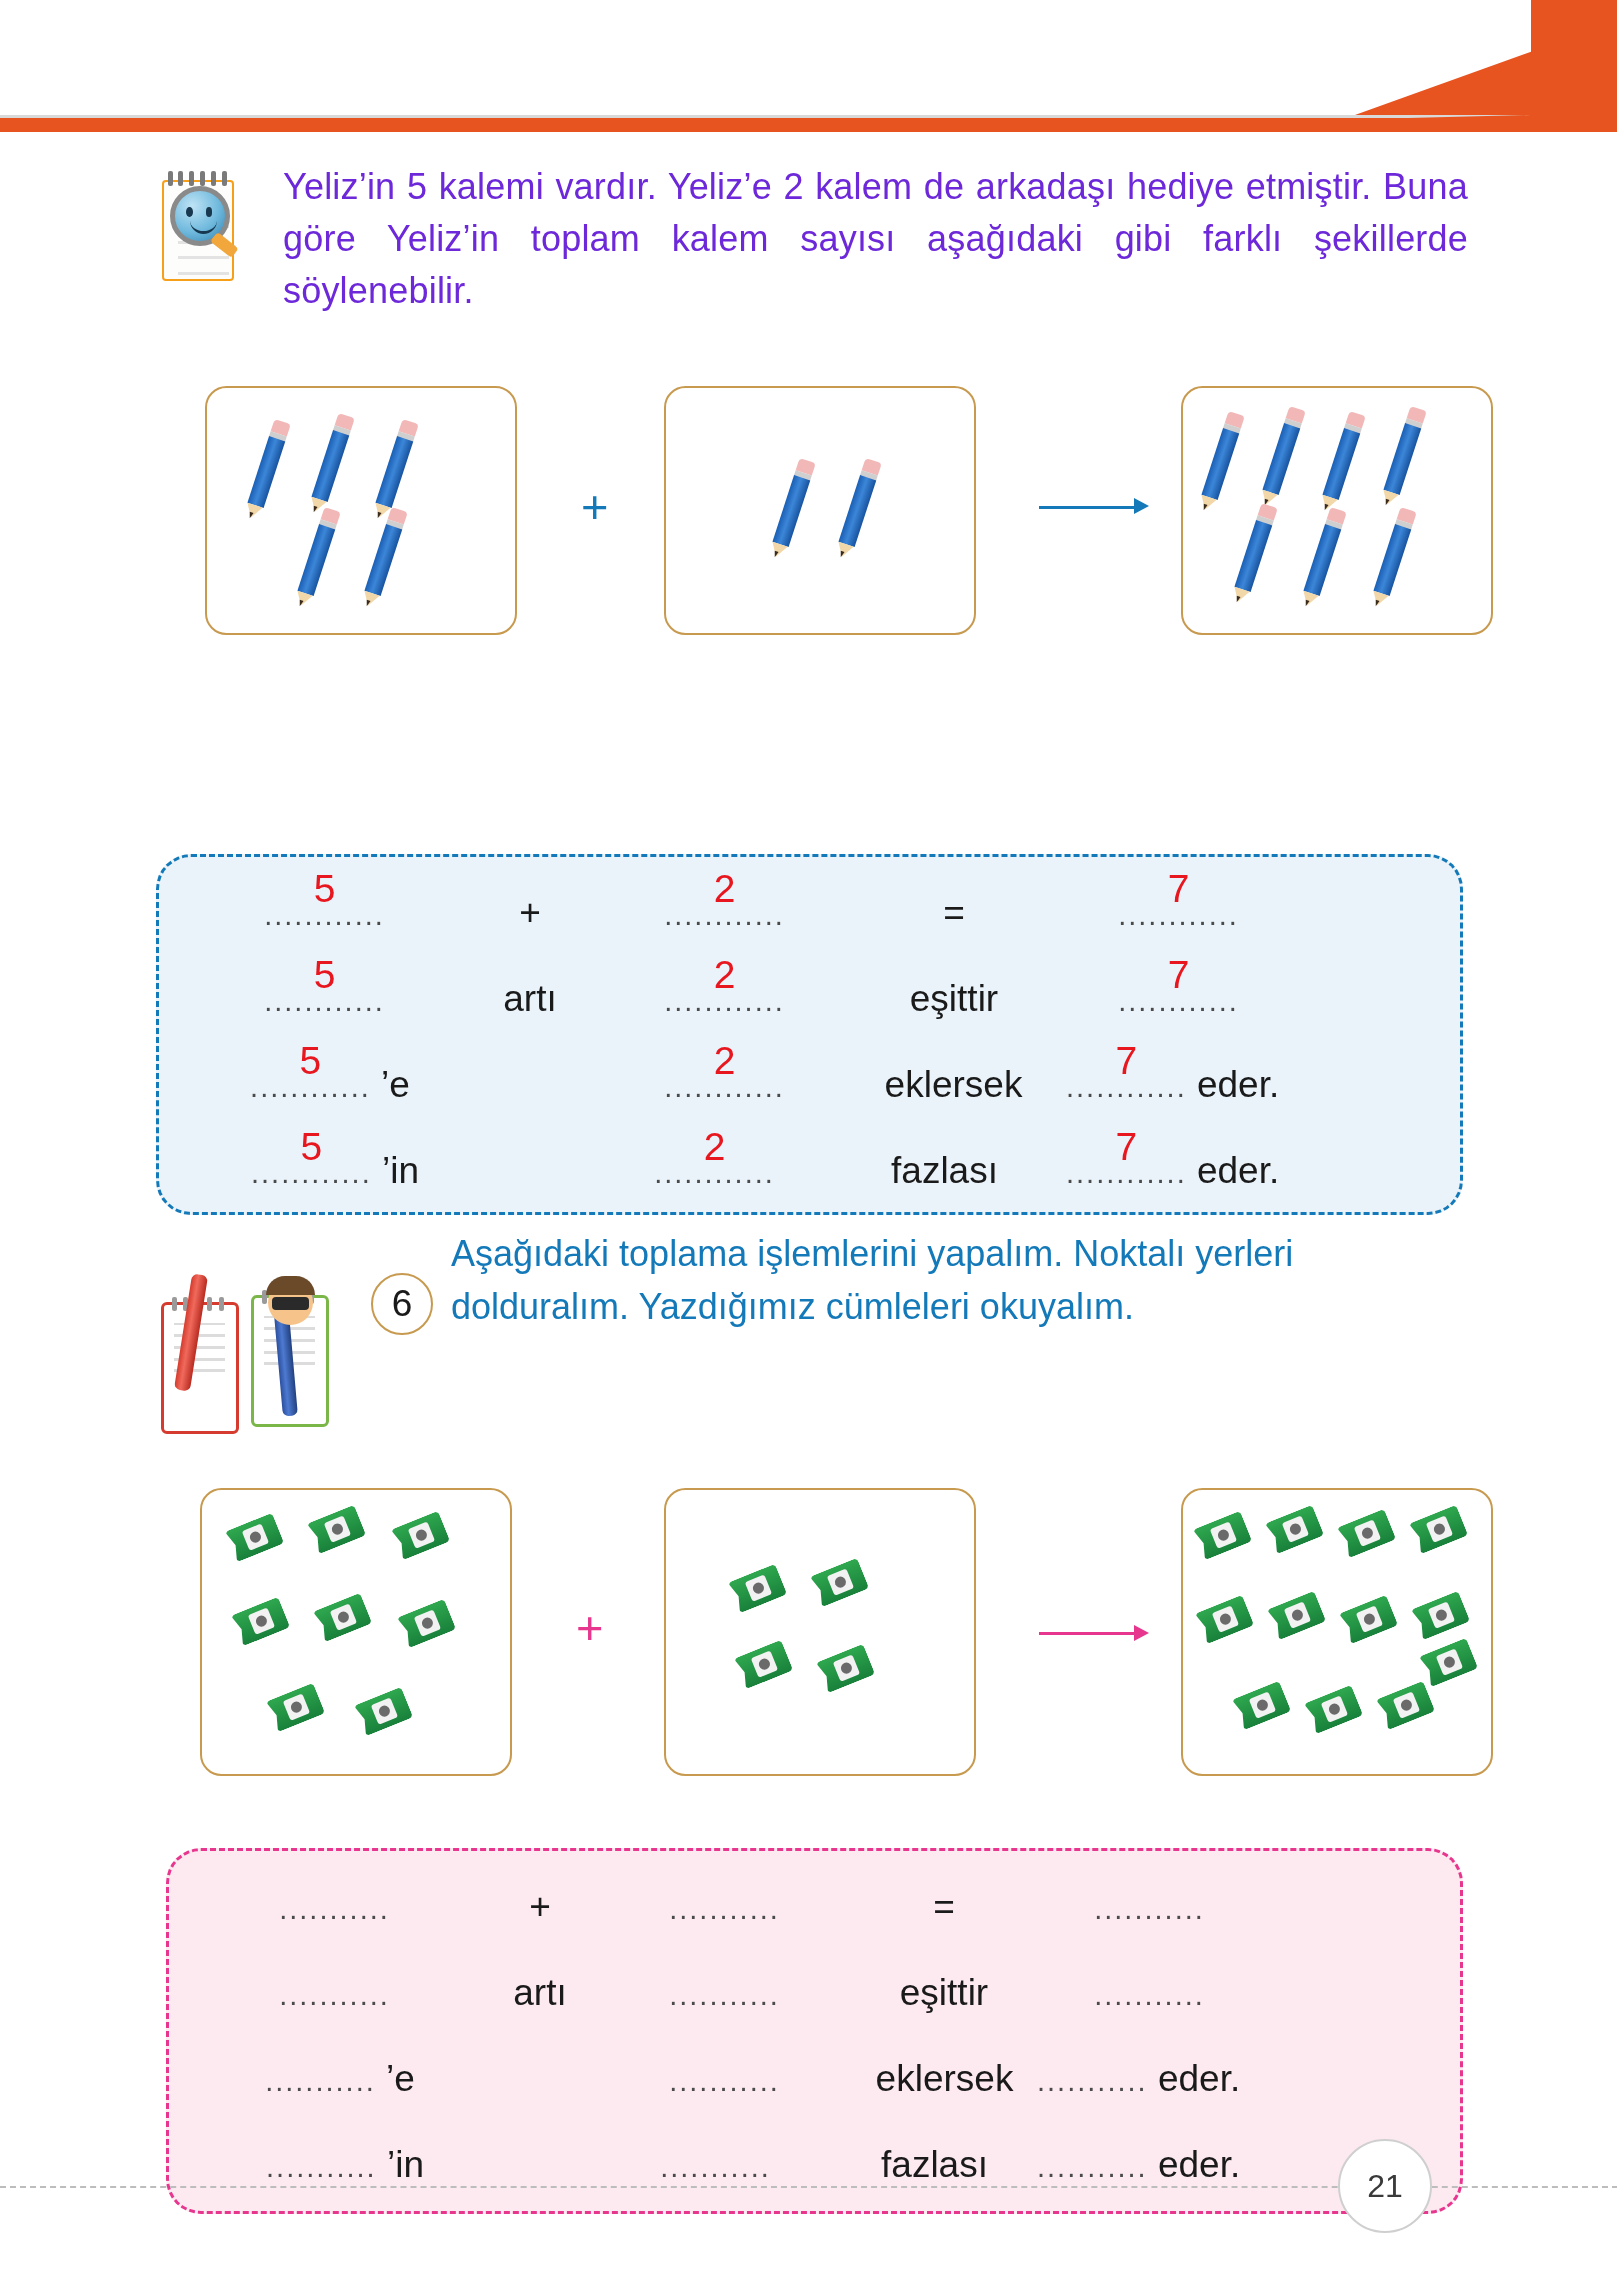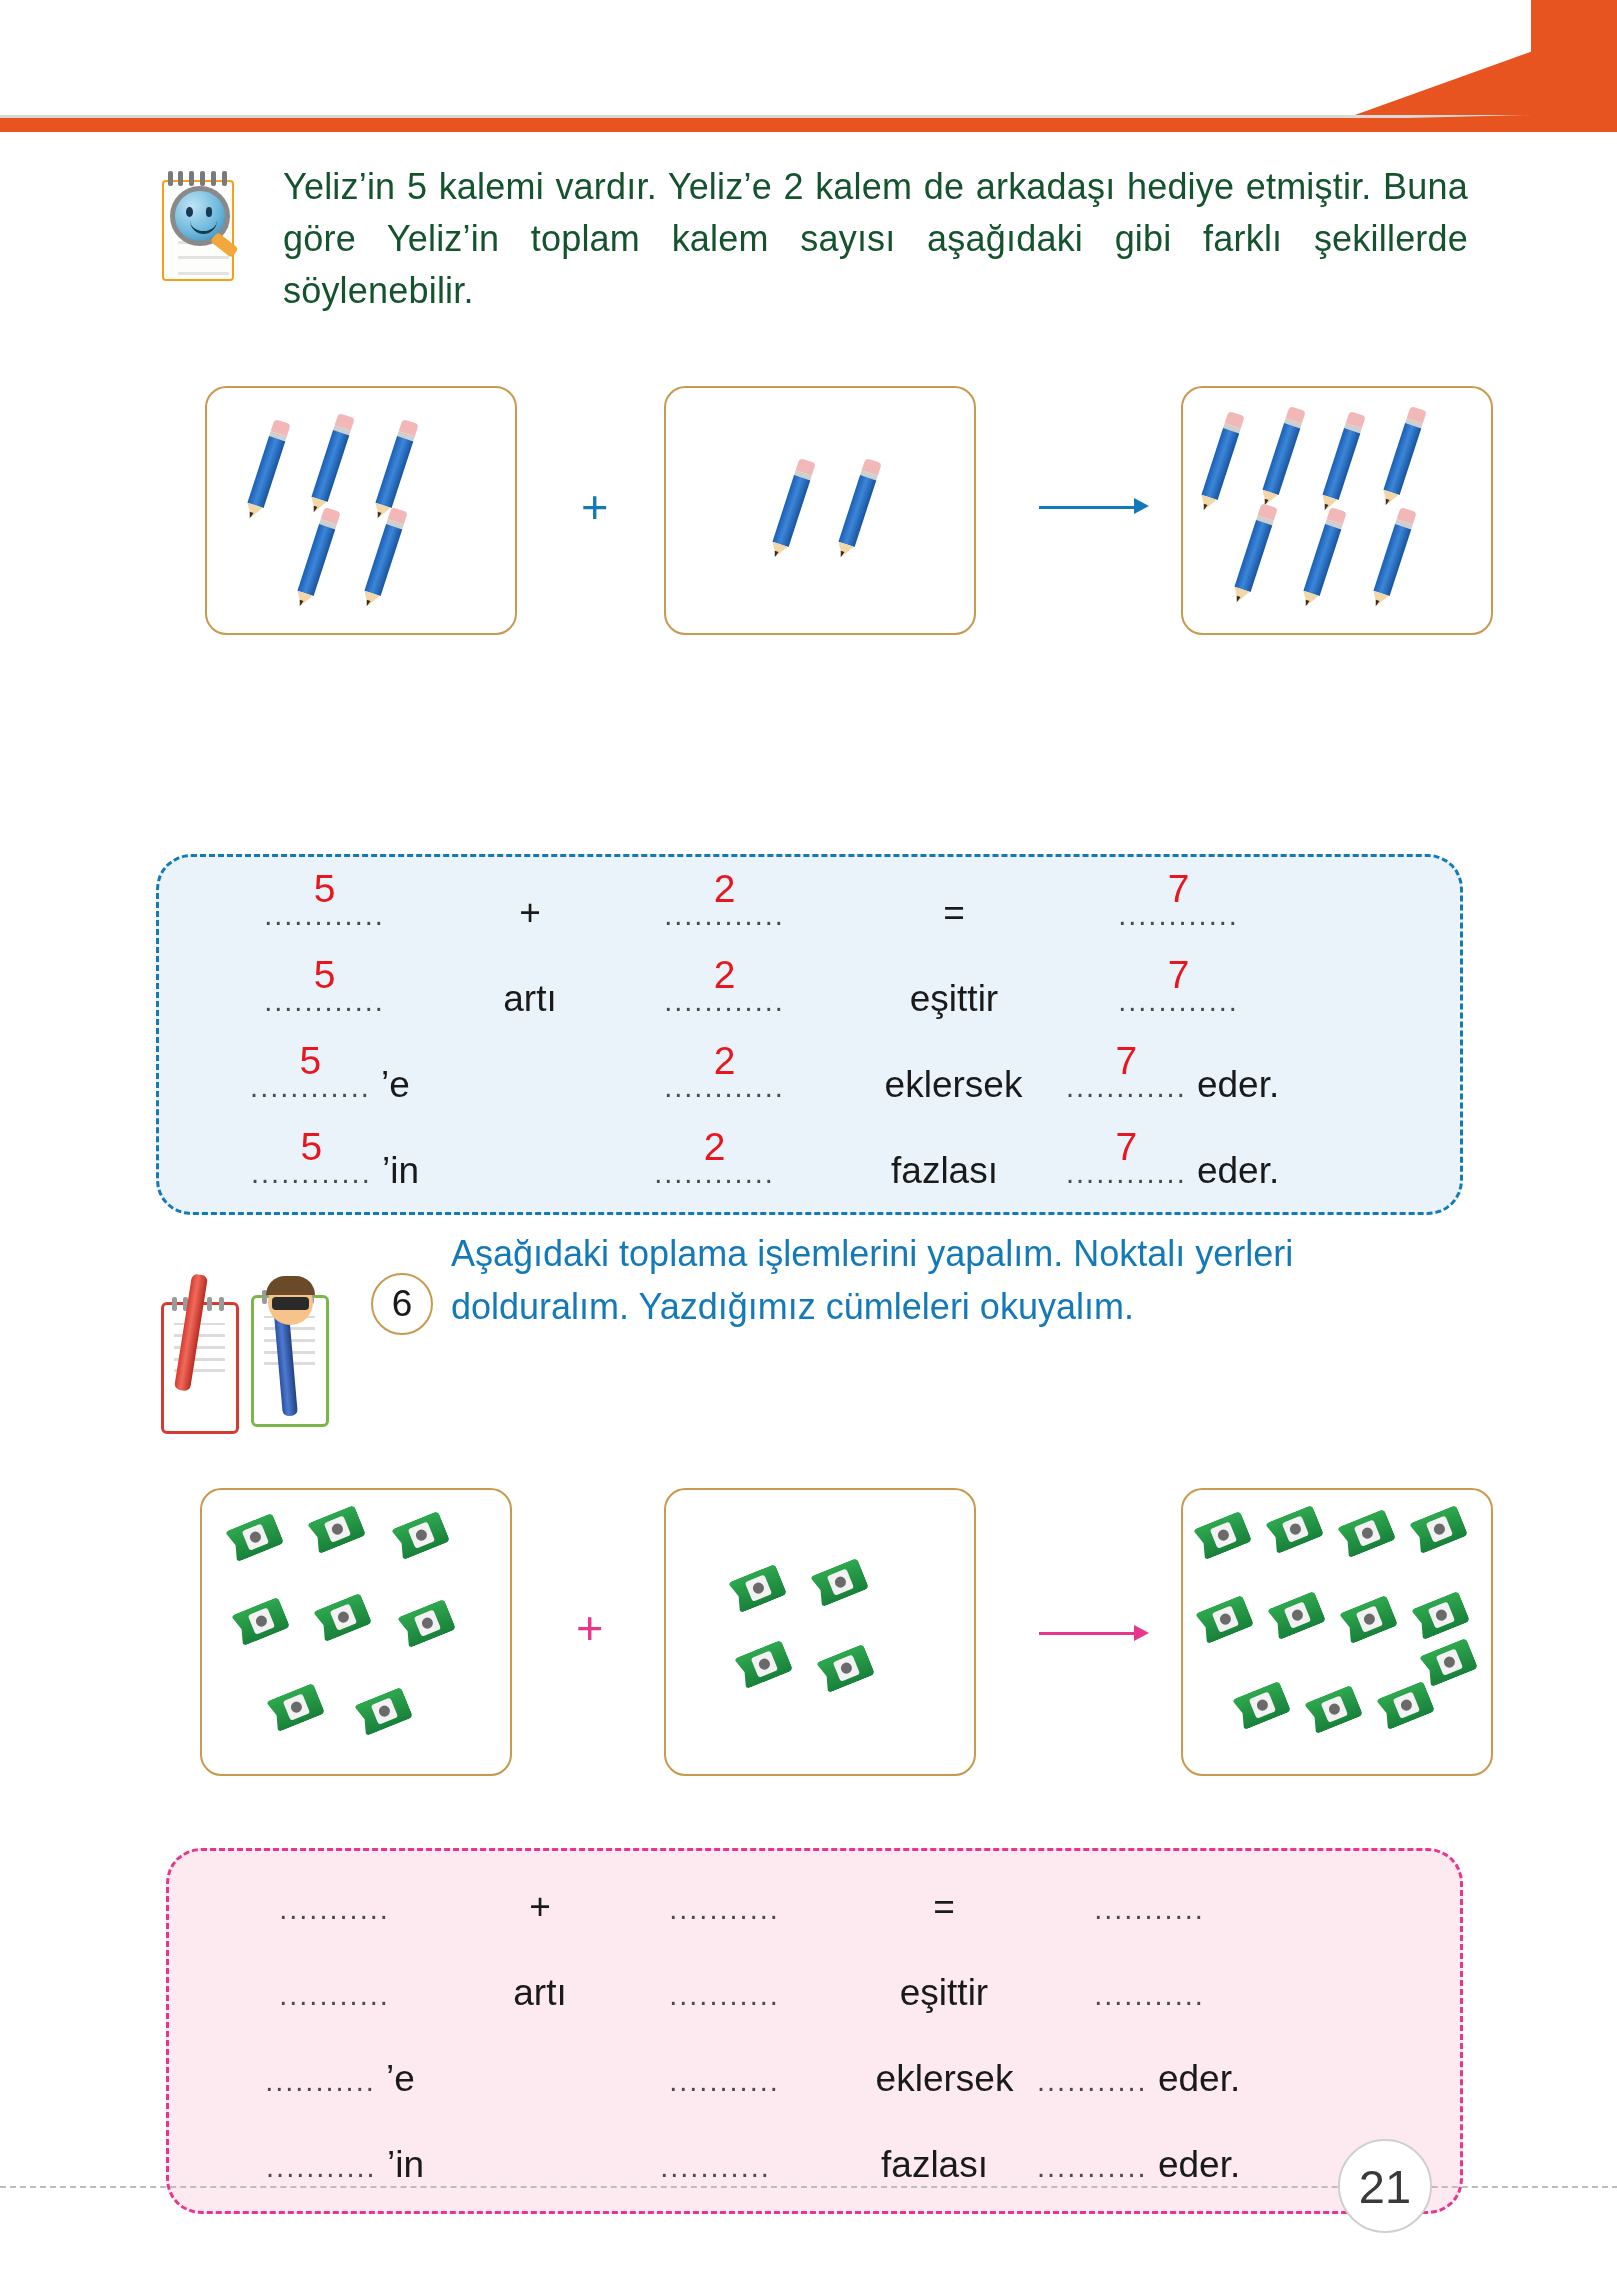--- a/index.html
+++ b/index.html
@@ -122,21 +122,21 @@
     border-radius: 50%;
   }
 
   .intro-text {
     position: absolute;
     left: 127px;
     top: 0;
     width: 1185px;
     font-size: 36px;
     line-height: 1.45;
-    color: #14532d;
+    color: #6d28d9;
     text-align: justify;
     letter-spacing: 0.2px;
   }
 
   
   .pic-row {
     position: absolute;
     width: 1346px;
     left: 137px;
   }
@@ -348,21 +348,21 @@
   .page-number {
     position: absolute;
     top: 2007px; left: 1338px;
     width: 94px; height: 94px;
     border-radius: 50%;
     background: #ffffff;
     border: 2.9px solid #cfcfcf;
     display: flex;
     align-items: center;
     justify-content: center;
-    font-size: 47px;
+    font-size: 32px;
     color: #3a3a3a;
   }
 </style>
 </head>
 <body>
 
 <div class="header-band">
   <div class="header-orange"></div>
   <div class="header-white-shape"></div>
   <div class="header-grey-line"></div>

